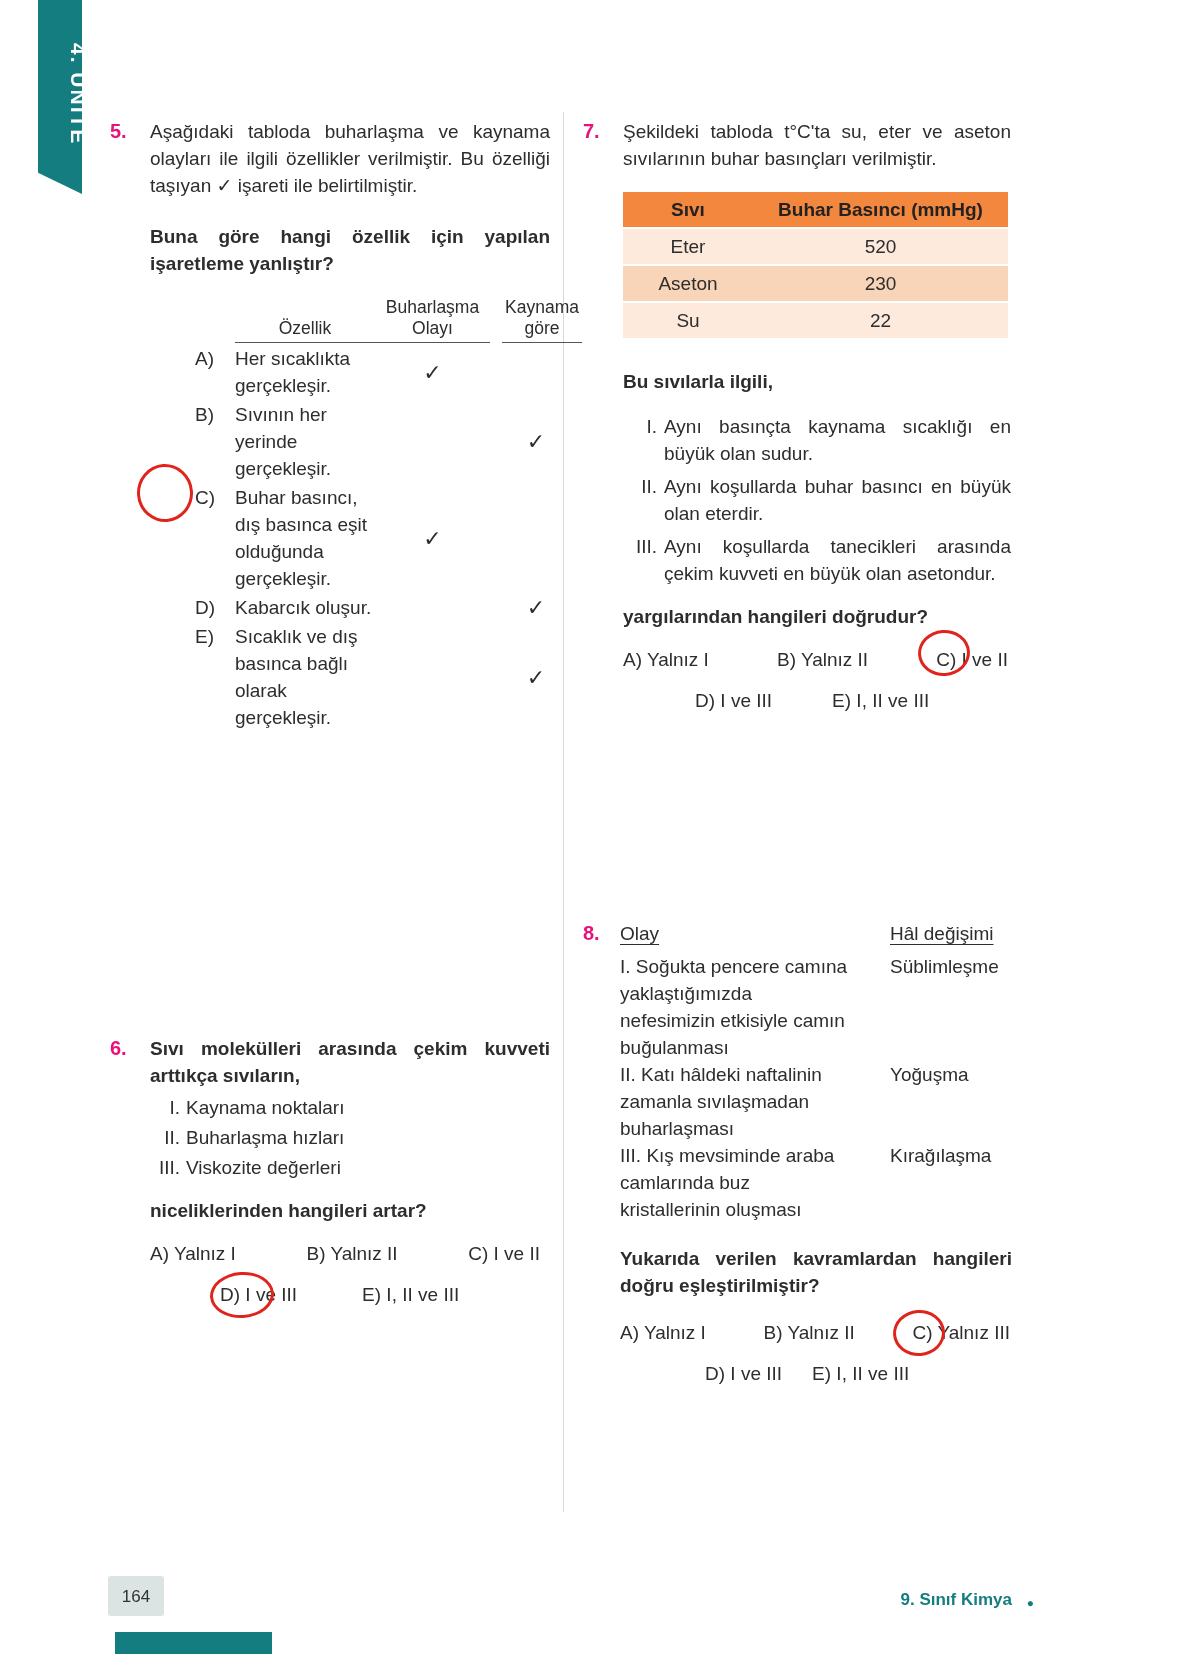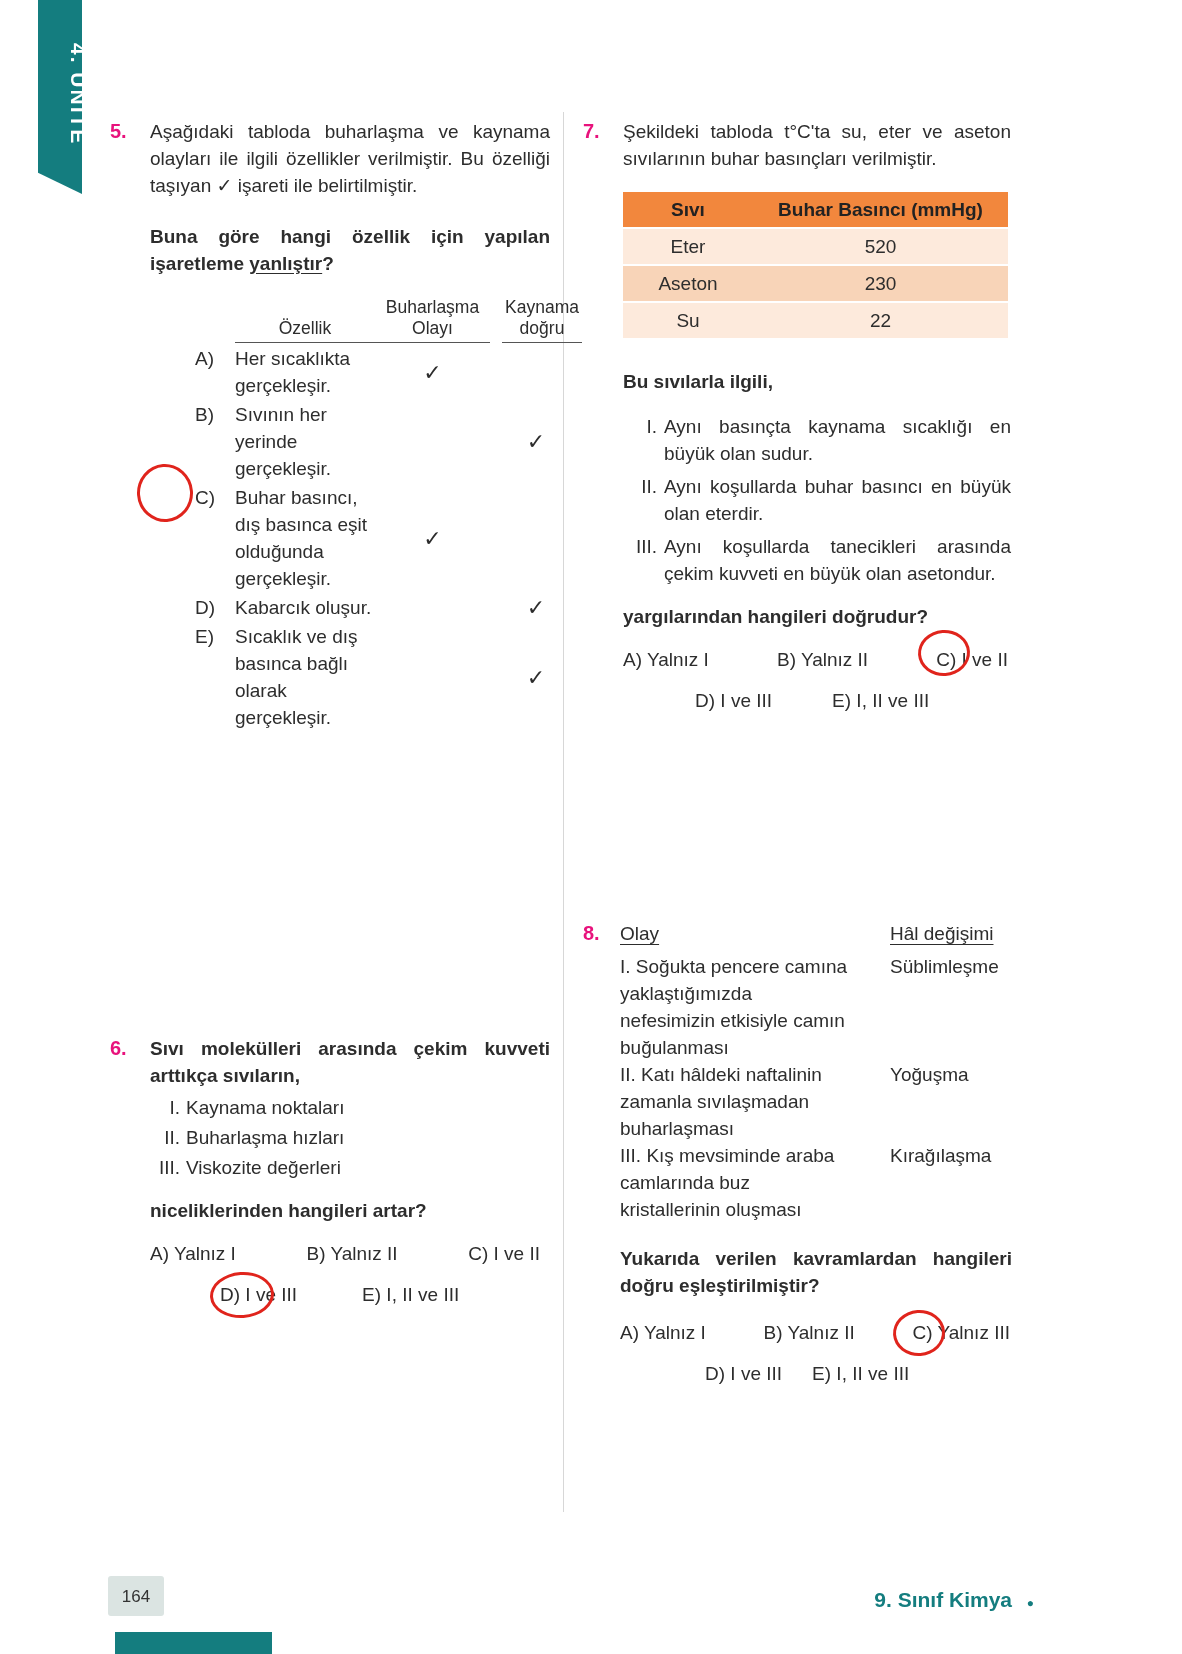--- a/index.html
+++ b/index.html
@@ -12,21 +12,21 @@
   .unit-tab-label { position:absolute; left:0; top:14px; width:100%; text-align:center; writing-mode:vertical-rl; text-orientation:mixed; color:#ffffff; font-weight:bold; font-size:21px; letter-spacing:2px; margin:0 auto; height:160px; display:inline-block; left:10px; }
 
   
   .col-divider { position:absolute; left:563px; top:112px; width:1px; height:1400px; background:#d7d7d7; }
 
   .qblock { position:absolute; }
   .qnum { position:absolute; left:0; top:0; font-weight:bold; color:#e8127c; font-size:20px; }
   .qbody { margin-left:40px; }
   .para { text-align:justify; }
   .stem { font-weight:bold; text-align:justify; }
-  .u { text-decoration:underline; text-underline-offset:3px; }
+  .u { text-underline-offset:3px; }
 
   
   .t5 { position:relative; margin-top:12px; }
   .t5-head { position:relative; height:54px; }
   .t5-h { position:absolute; bottom:0; text-align:center; font-size:17.5px; line-height:21px; border-bottom:1.5px solid #555; padding-bottom:3px; }
   .t5-h-ozellik { left:85px; width:140px; }
   .t5-h-buh { left:225px; width:115px; }
   .t5-h-kay { left:352px; width:80px; }
   .t5-row { display:flex; align-items:center; margin-top:2px; }
   .t5-label { width:40px; margin-left:45px; flex:none; align-self:flex-start; }
@@ -61,21 +61,21 @@
   .q8-olay-text { width:228px; }
   .q8-header { font-weight:normal; text-decoration:underline; text-underline-offset:4px; }
   .q8-right { padding-top:0px; }
 
   
   .answer-circle { position:absolute; border:3.5px solid #e0241c; border-radius:50%; transform:rotate(-4deg); }
 
   
   .pagenum-box { position:absolute; left:108px; top:1576px; width:56px; height:40px; background:#dbe4e2; border-radius:3px; display:flex; align-items:center; justify-content:center; font-size:17px; color:#333; }
   .footer-teal-bar { position:absolute; left:115px; top:1632px; width:157px; height:22px; background:#147d7f; }
-  .footer-right { position:absolute; right:170px; top:1586px; font-weight:bold; color:#147d7f; font-size:21px; }
+  .footer-right { position:absolute; right:170px; top:1586px; font-weight:bold; color:#147d7f; font-size:17px; }
   .footer-dot { position:absolute; right:148px; top:1590px; color:#147d7f; font-size:12px; }
 </style>
 </head>
 <body>
 
 <div class="page">
 
   <div class="unit-tab">
     <span class="unit-tab-label">4. ÜNİTE</span>
   </div>
@@ -85,21 +85,21 @@
   <div class="qblock" style="left:110px; top:118px; width:440px;">
     <span class="qnum">5.</span>
     <div class="qbody">
       <div class="para">Aşağıdaki tabloda buharlaşma ve kaynama olayları ile ilgili özellikler verilmiştir. Bu özelliği taşıyan ✓ işareti ile belirtilmiştir.</div>
       <div class="stem" style="margin-top:24px;"><span>Buna göre hangi özellik için yapılan işaretleme </span><span class="u">yanlıştır</span><span>?</span></div>
 
       <div class="t5">
         <div class="t5-head">
           <div class="t5-h t5-h-ozellik">Özellik</div>
           <div class="t5-h t5-h-buh">Buharlaşma Olayı</div>
-          <div class="t5-h t5-h-kay">Kaynama doğru</div>
+          <div class="t5-h t5-h-kay">Kaynama göre</div>
         </div>
 
         <div class="t5-row">
           <span class="t5-label">A)</span>
           <span class="t5-text">Her sıcaklıkta gerçekleşir.</span>
           <span class="t5-c1">✓</span>
           <span class="t5-c2"></span>
         </div>
         <div class="t5-row">
           <span class="t5-label">B)</span>

